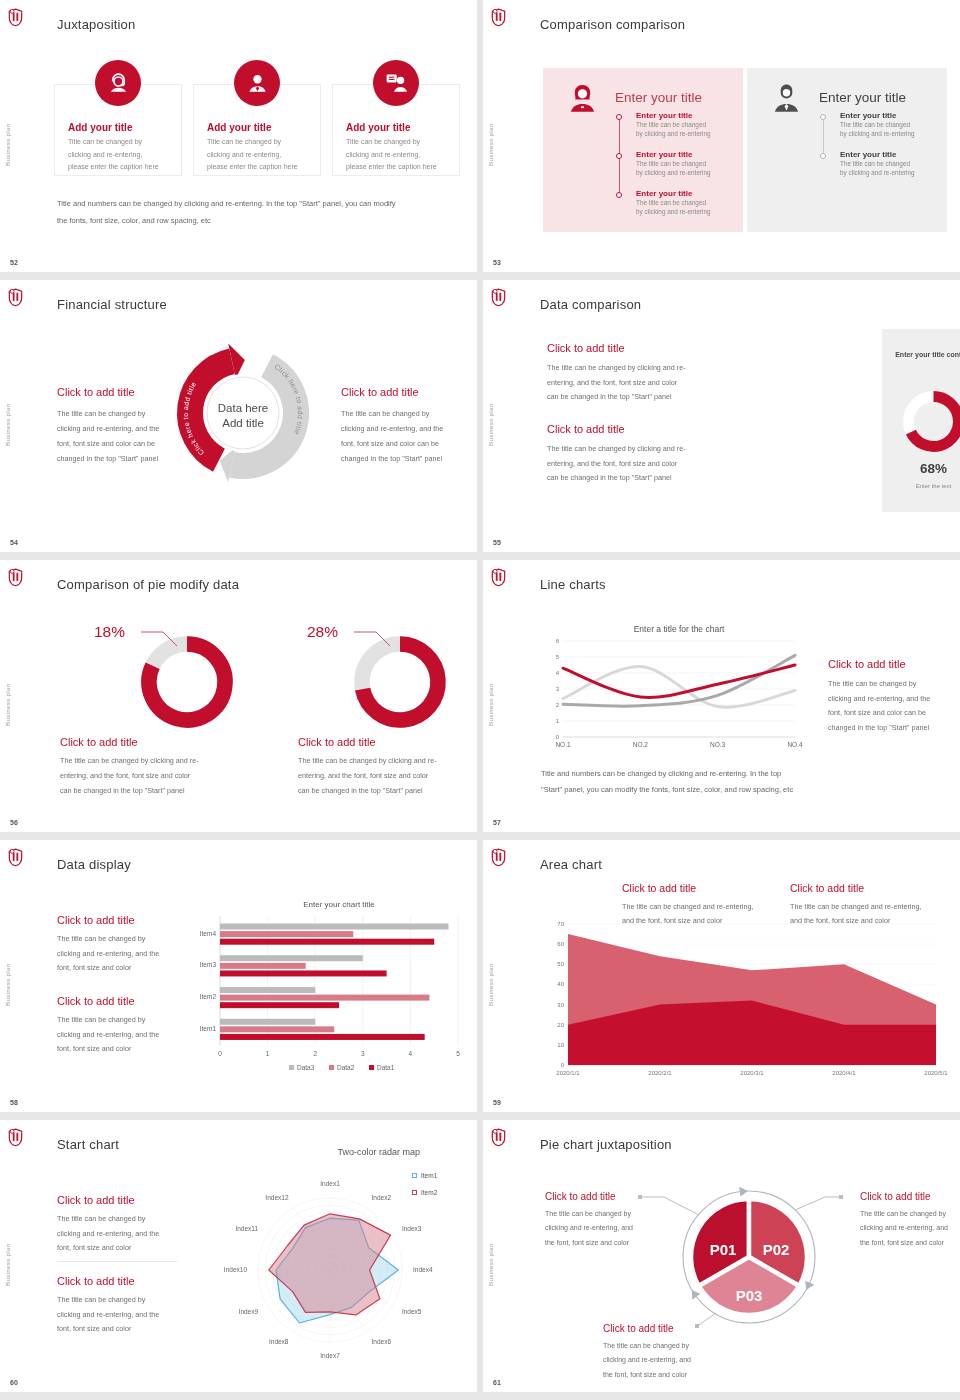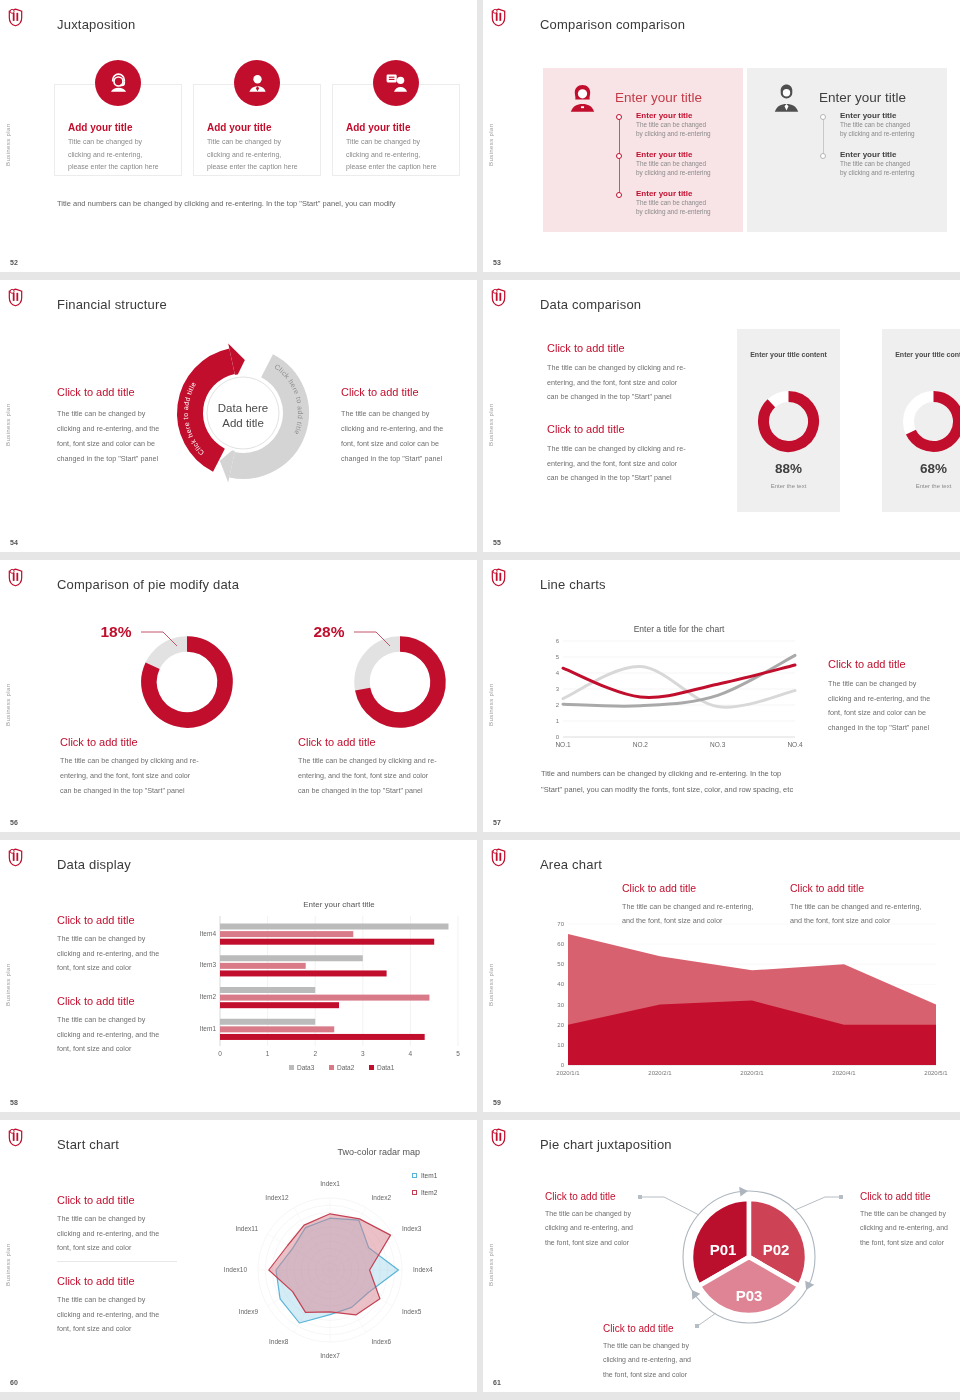--- a/index.html
+++ b/index.html
@@ -57,21 +57,21 @@
   #s55 .blk .bl div{line-height:14.5px;}
   #s55 .dcard{position:absolute;top:49px;width:103px;height:183px;background:#EFEFEF;}
   #s55 .cA{left:254px;} #s55 .cB{left:361px;margin-left:38px;}
   #s55 .ct{position:absolute;top:22px;left:0;right:0;text-align:center;font-size:7px;font-weight:700;color:#4a4a4a;}
   #s55 .dcard svg{position:absolute;left:19px;top:60px;}
   #s55 .pct{position:absolute;top:132px;left:0;right:0;text-align:center;font-size:13.5px;font-weight:700;color:#3f3f3f;}
   #s55 .cap{position:absolute;top:154px;left:0;right:0;text-align:center;font-size:6px;color:var(--lt);}
   
   #s56 .dn{position:absolute;top:72px;}
   #s56 .dnA{left:137px;} #s56 .dnB{left:350px;}
-  #s56 .pctlbl{position:absolute;top:63px;width:44px;text-align:center;font-size:15.5px;font-weight:700;color:var(--red);}
+  #s56 .pctlbl{position:absolute;top:63px;width:44px;text-align:left;font-size:15.5px;font-weight:400;color:var(--red);}
   #s56 .pA{left:94px;} #s56 .pB{left:307px;}
   #s56 .blk{position:absolute;top:176px;width:185px;}
   #s56 .g1{left:60px;} #s56 .g2{left:298px;}
   #s56 .blk .hred{display:block;margin-bottom:5px;}
   #s56 .blk .bl div{line-height:15px;}
   
   #s57 .chart{position:absolute;left:58px;top:58px;}
   #s57 .blk{position:absolute;left:345px;top:98px;width:125px;}
   #s57 .blk .hred{display:block;margin-bottom:7px;}
   #s57 .blk .bl div{line-height:14.7px;}
@@ -177,20 +177,21 @@
       </div>
       <div class="ch">Add your title</div>
       <div class="cb">
         <div>Title can be changed by</div>
           <div>clicking and re-entering,</div>
           <div>please enter the caption here</div>
       </div>
     </div>
     <div class="footer">
       <div>Title and numbers can be changed by clicking and re-entering. In the top "Start" panel, you can modify</div>
+        <div>the fonts, font size, color, and row spacing, etc</div>
     </div>
     <div class="pnum">52</div>
   </section>
 
   <section class="slide" id="s53">
     <svg class="logo" viewBox="0 0 16 20">
         <use href="#shield"></use>
       </svg>
     <div class="side">Business plan</div>
     <div class="stitle">Comparison comparison</div>
@@ -314,29 +315,20 @@
           <div>can be changed in the top "Start" panel</div>
         </div>
     </div>
     <div class="blk b2">
       <span class="hred">Click to add title</span>
       <div class="bl">
           <div>The title can be changed by clicking and re-</div>
           <div>entering, and the font, font size and color</div>
           <div>can be changed in the top "Start" panel</div>
         </div>
-    </div>
-    <div class="dcard cA">
-      <div class="ct">Enter your title content</div>
-      <svg id="donA" width="65" height="65">
-          <circle cx="32.5" cy="32.5" r="25" stroke="#FFFFFF" stroke-width="11" fill="none"></circle>
-          <path d="M32.50 7.50 A25 25 0 1 1 15.39 14.28" stroke="#C10E2D" stroke-width="11" fill="none"></path>
-        </svg>
-      <div class="pct">88%</div>
-      <div class="cap">Enter the text</div>
     </div>
     <div class="dcard cB">
       <div class="ct">Enter your title content</div>
       <svg id="donB" width="65" height="65">
           <circle cx="32.5" cy="32.5" r="25" stroke="#FFFFFF" stroke-width="11" fill="none"></circle>
           <path d="M32.50 7.50 A25 25 0 1 1 9.88 43.14" stroke="#C10E2D" stroke-width="11" fill="none"></path>
         </svg>
       <div class="pct">68%</div>
       <div class="cap">Enter the text</div>
     </div>

